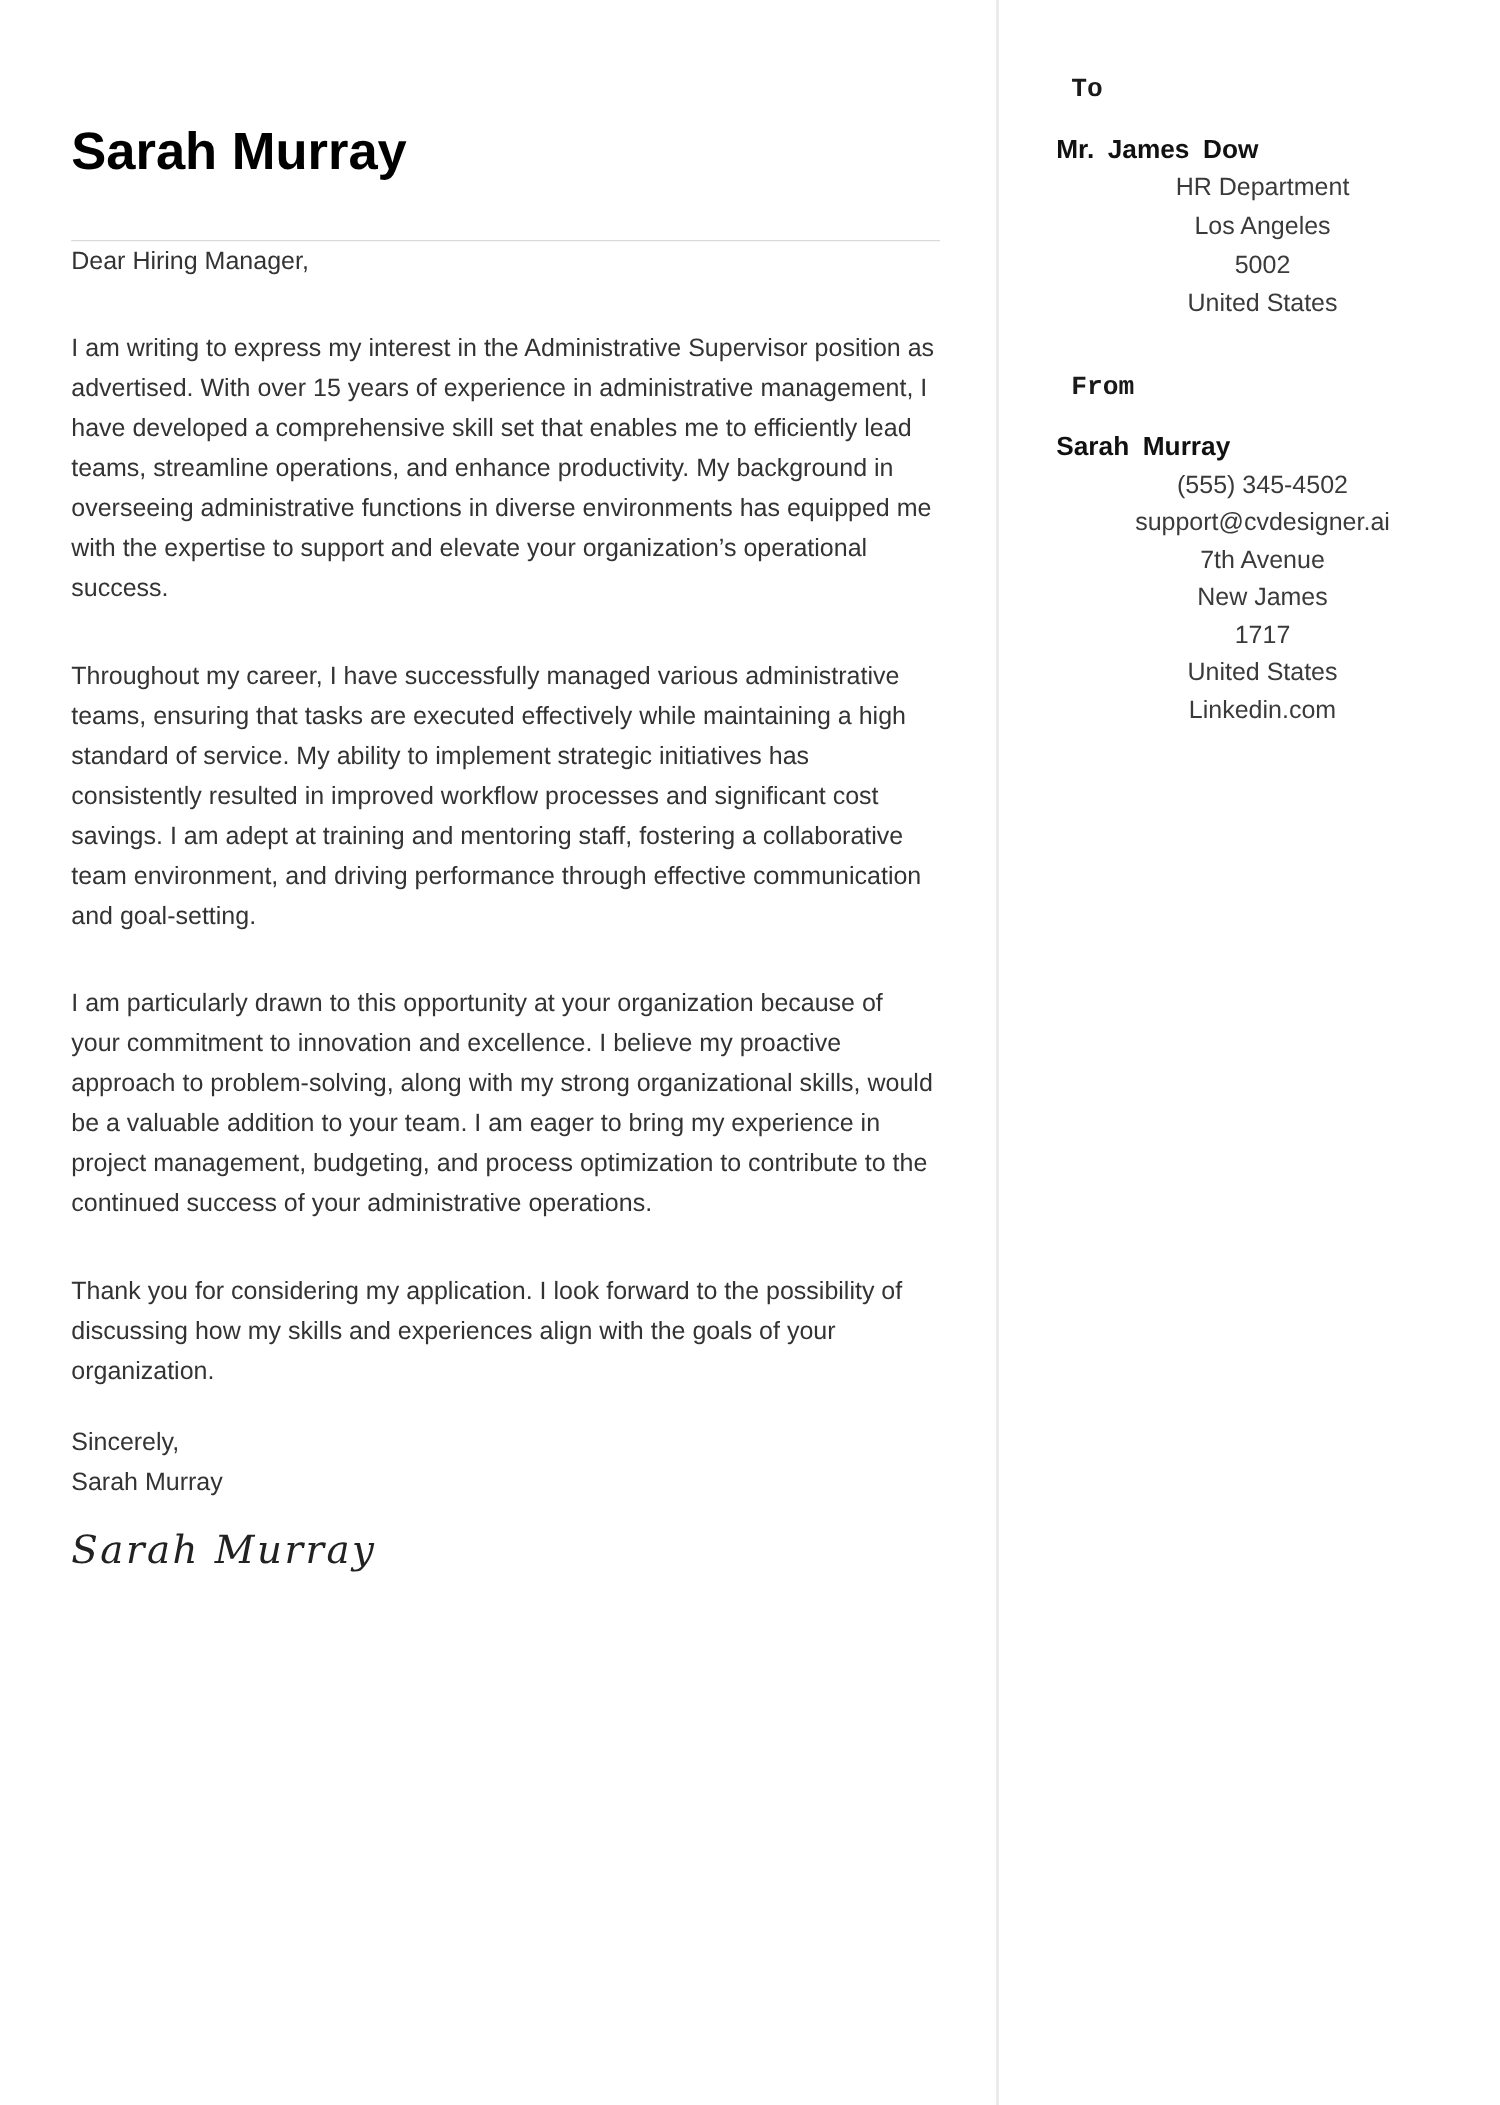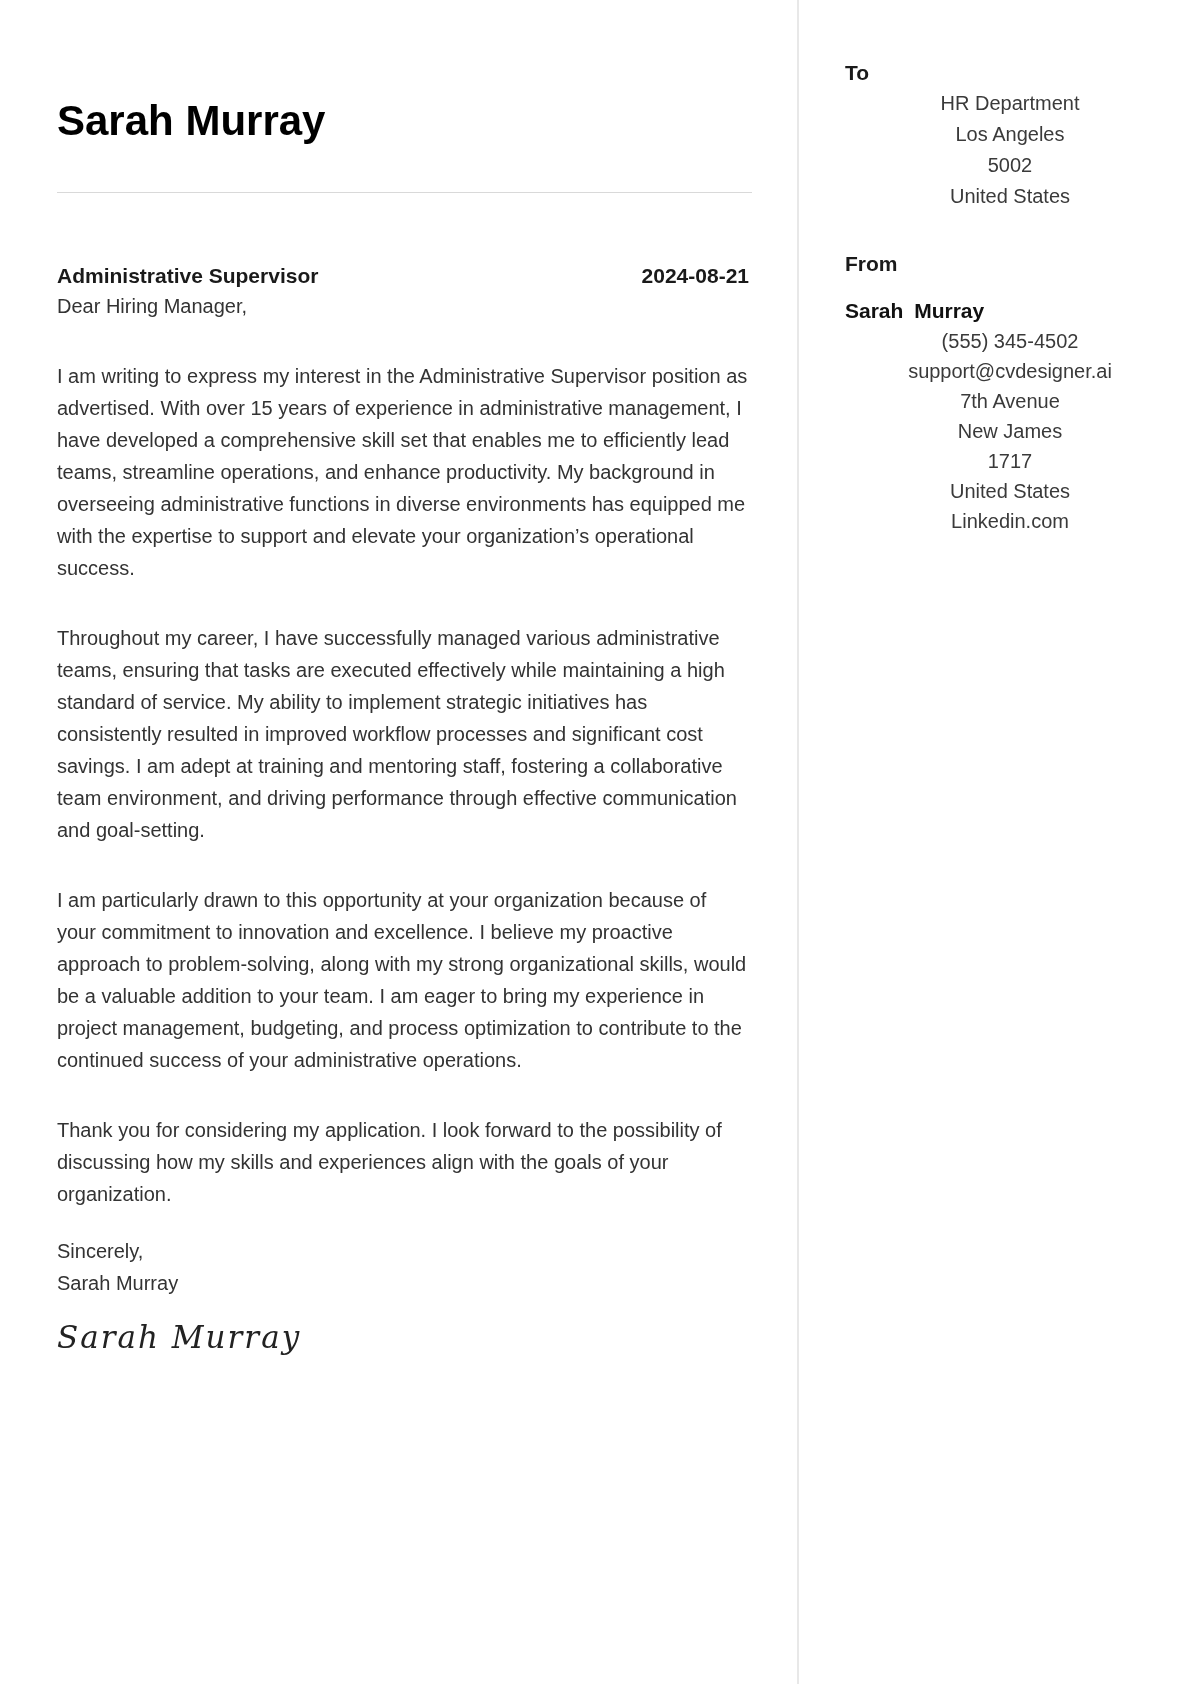--- a/index.html
+++ b/index.html
@@ -48,21 +48,22 @@
     font-size:31px;line-height:45px;
     letter-spacing:2px;
     color:#222222;
   }
   
   .sidebar{
     position:absolute;left:845px;top:0;width:330px;
   }
   .sb-label{
     font-size:21px;font-weight:600;color:#1a1a1a;line-height:30px;
-    margin:0;
+    margin:12px;
+    font-family:Liberation Mono, monospace;
   }
   .sb-label-to{margin-top:58px;}
   .sb-name{
     font-size:21px;font-weight:700;color:#111111;line-height:31px;
     word-spacing:5px;margin:16px 0 0 0;
   }
   .sb-line{
     font-size:20px;line-height:31px;color:#3a3a3a;margin:0;text-align:center;
   }
   .sb-from-block{margin-top:37px;}
@@ -73,44 +74,41 @@
 
 <div class="page">
 
   <div class="v-divider"></div>
 
   <div class="main">
     <h1 class="candidate-name">Sarah Murray</h1>
 
     <div class="head-rule"></div>
 
-    <div class="title-row">
-      <span>Administrative Supervisor</span>
-      <span>2024-08-21</span>
-    </div>
 
     <div class="body-text">
       <p class="salutation">Dear Hiring Manager,</p>
       <p>I am writing to express my interest in the Administrative Supervisor position as advertised. With over 15 years of experience in administrative management, I have developed a comprehensive skill set that enables me to efficiently lead teams, streamline operations, and enhance productivity. My background in overseeing administrative functions in diverse environments has equipped me with the expertise to support and elevate your organization’s operational success.</p>
       <p>Throughout my career, I have successfully managed various administrative teams, ensuring that tasks are executed effectively while maintaining a high standard of service. My ability to implement strategic initiatives has consistently resulted in improved workflow processes and significant cost savings. I am adept at training and mentoring staff, fostering a collaborative team environment, and driving performance through effective communication and goal-setting.</p>
       <p>I am particularly drawn to this opportunity at your organization because of your commitment to innovation and excellence. I believe my proactive approach to problem-solving, along with my strong organizational skills, would be a valuable addition to your team. I am eager to bring my experience in project management, budgeting, and process optimization to contribute to the continued success of your administrative operations.</p>
       <p class="last-para">Thank you for considering my application. I look forward to the possibility of discussing how my skills and experiences align with the goals of your organization.</p>
     </div>
 
     <div class="closing">
       <p>Sincerely,</p>
       <p>Sarah Murray</p>
     </div>
 
     <div class="signature-script">Sarah Murray</div>
   </div>
 
   <div class="sidebar">
 
     <p class="sb-label sb-label-to">To</p>
+    <p class="sb-name">Mr. James Dow</p>
     <p class="sb-line">HR Department</p>
     <p class="sb-line">Los Angeles</p>
     <p class="sb-line">5002</p>
     <p class="sb-line">United States</p>
 
     <div class="sb-from-block">
       <p class="sb-label">From</p>
       <p class="sb-name">Sarah Murray</p>
       <p class="sb-line">(555) 345-4502</p>
       <p class="sb-line">support@cvdesigner.ai</p>

